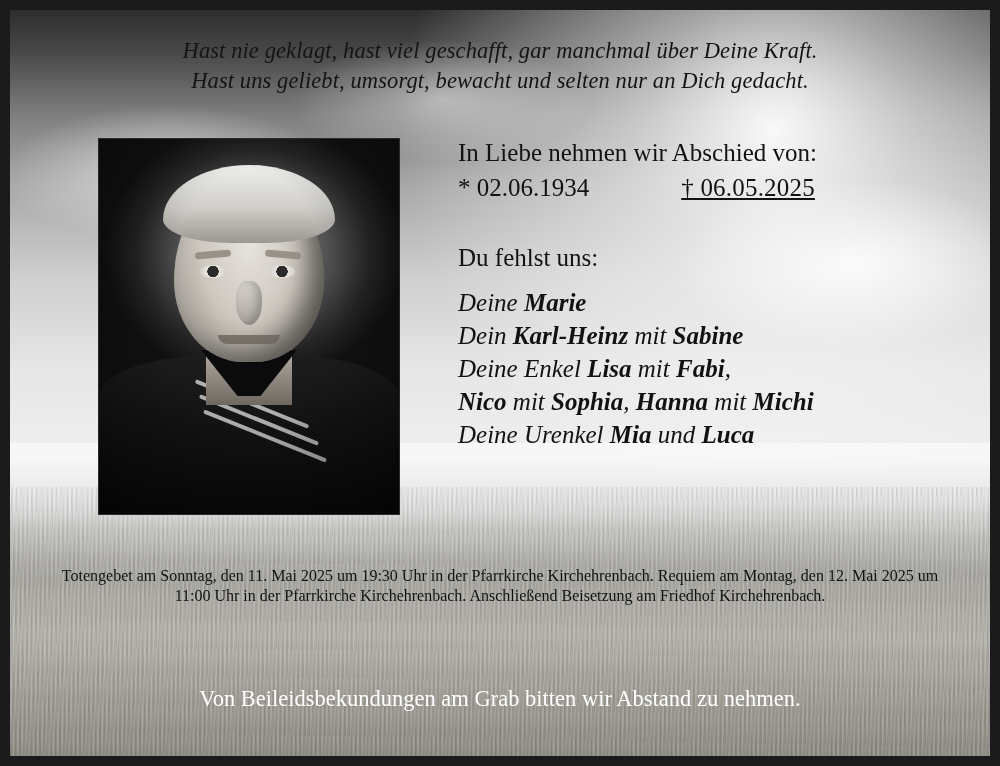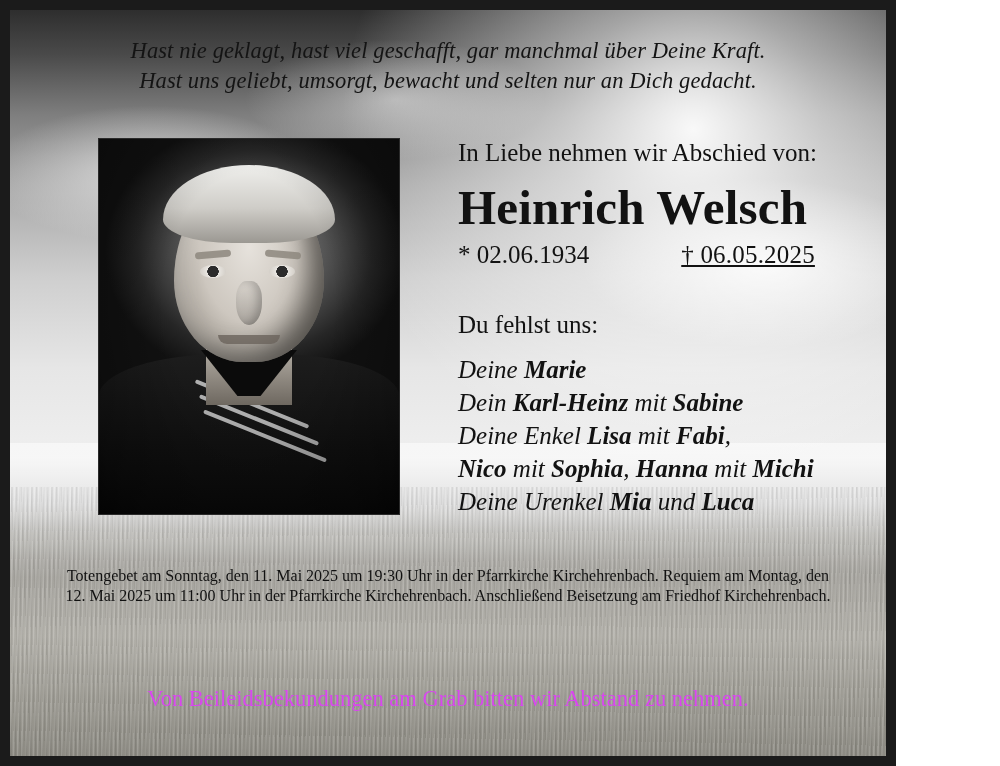--- a/index.html
+++ b/index.html
@@ -7,21 +7,21 @@
     padding: 0;
     background: #ffffff;
   }
   body {
     font-family: "Liberation Serif", serif;
     -webkit-font-smoothing: antialiased;
   }
 
   .notice {
     position: relative;
-    width: 896px;
+    width: 1000px;
     height: 766px;
     box-sizing: border-box;
     background: #111;
     overflow: hidden;
     padding-left: 46px;
   }
 
   
   .frame {
     position: absolute;
@@ -267,21 +267,21 @@
     color: #111;
   }
   .thanks {
     position: absolute;
     left: 60px;
     right: 60px;
     top: 674px;
     text-align: center;
     font-size: 22.5px;
     line-height: 1.3;
-    color: #d946ef;
+    color: #ffffff;
   }
   .thanks .line { display: block; }
 </style>
 </head>
 <body>
 
 <div class="notice">
   <div class="frame">
     <div class="bg"></div>
     <div class="haze"></div>
@@ -307,21 +307,20 @@
         <div class="p-brow-r"></div>
         <div class="p-eye-l"></div>
         <div class="p-eye-r"></div>
         <div class="p-nose"></div>
         <div class="p-mouth"></div>
         <div class="p-vig"></div>
       </div>
 
       <div class="rightcol">
         <p class="lead">In Liebe nehmen wir Abschied von:</p>
-        <h1 class="name">Heinrich Welsch</h1>
         <div class="dates">
           <span class="birth">* 02.06.1934</span>
           <span class="death">† 06.05.2025</span>
         </div>
         <p class="missyou">Du fehlst uns:</p>
         <div class="family">
           <span class="fline">Deine <b>Marie</b></span>
           <span class="fline">Dein <b>Karl-Heinz</b> mit <b>Sabine</b></span>
           <span class="fline">Deine Enkel <b>Lisa</b> mit <b>Fabi</b>,</span>
           <span class="fline"><b>Nico</b> mit <b>Sophia</b>, <b>Hanna</b> mit <b>Michi</b></span>

